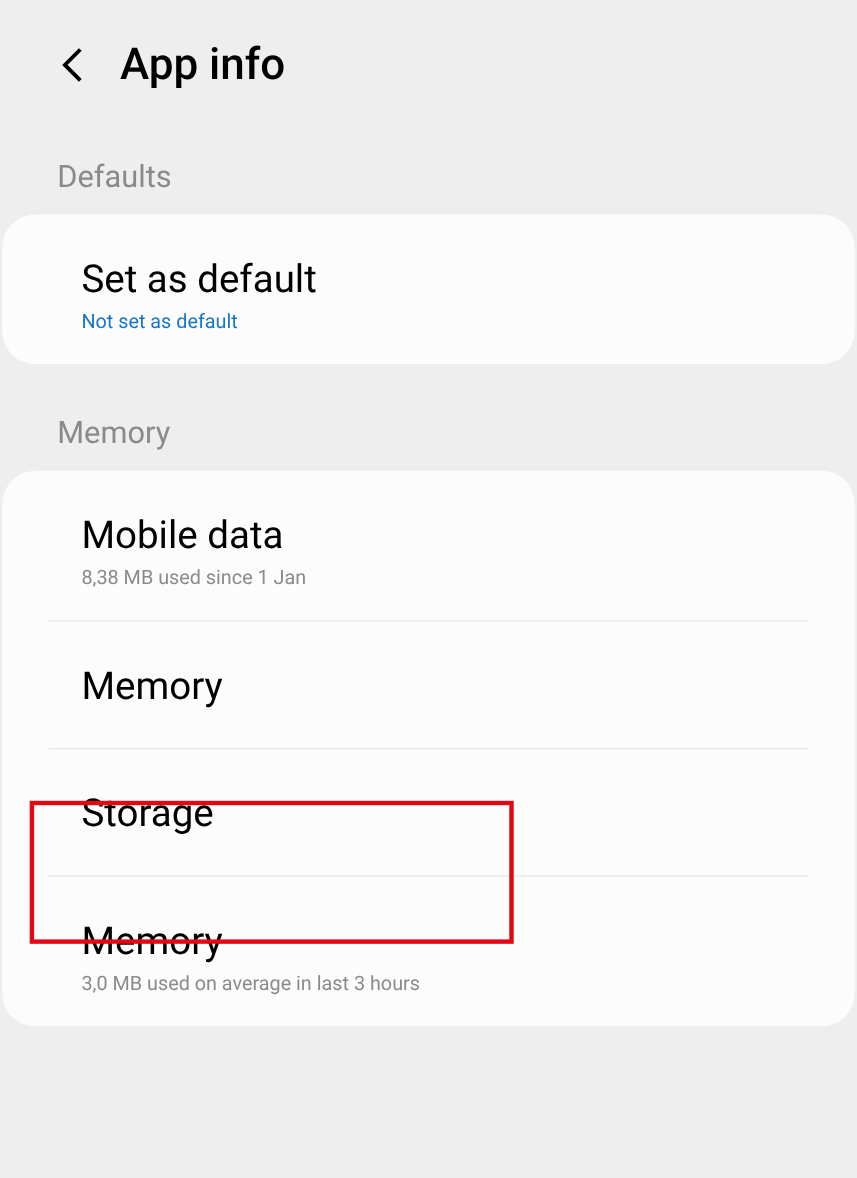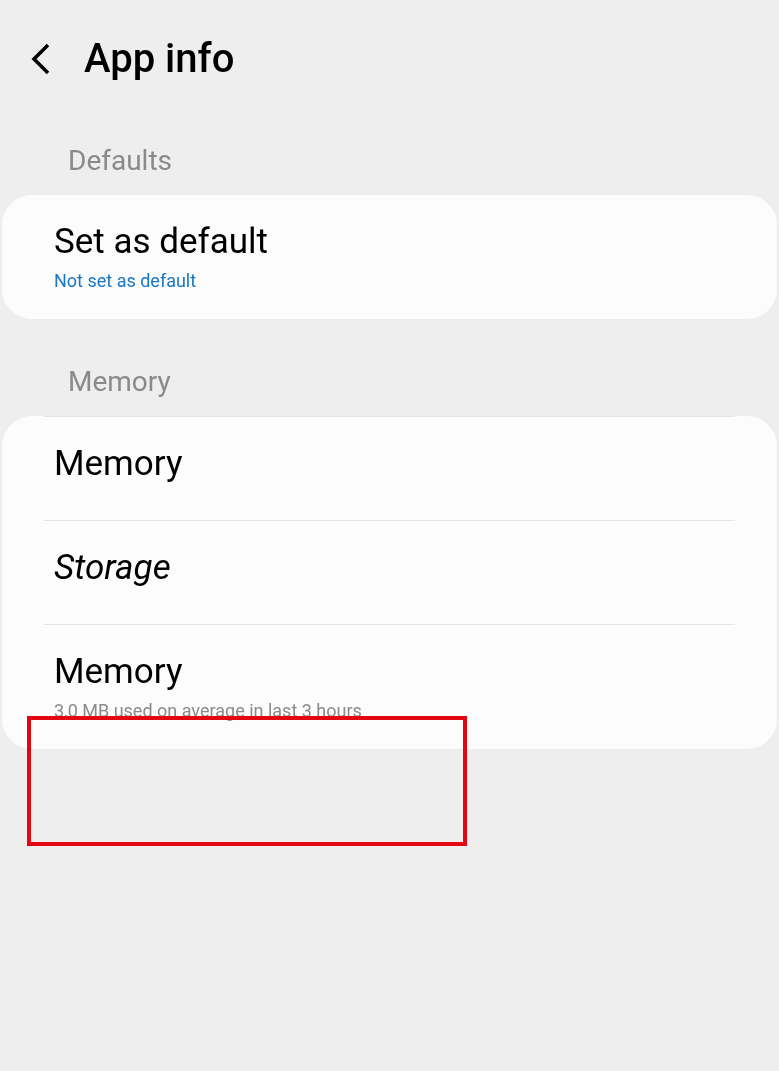--- a/index.html
+++ b/index.html
@@ -10,50 +10,51 @@
     }
     body {
       background-color: #eeeeee;
       width: 779px;
       height: 1071px;
       overflow: hidden;
     }
     .header {
       display: flex;
       align-items: center;
-      padding: 35px 40px 40px 30px;
+      padding: 35px 40px 40px 55px;
       gap: 30px;
     }
     .back-icon {
       width: 24px;
       height: 36px;
       cursor: pointer;
     }
     .back-icon svg {
       width: 100%;
       height: 100%;
     }
     .page-title {
       font-size: 40px;
       font-weight: 500;
       color: #000;
     }
     .section-header {
-      padding: 22px 68px 18px;
+      padding: 22px 52px 18px;
       font-size: 28px;
       color: #8a8a8a;
     }
     .card {
       background-color: #fcfcfc;
       border-radius: 30px;
       margin: 0 2px;
     }
     .card-item {
-      padding: 26px 52px 28px;
+      padding: 38px 52px 28px;
       cursor: pointer;
+      margin-left: 20px;
     }
     .card-item-title {
       font-size: 35px;
       color: #000;
       margin-bottom: 8px;
     }
     .card-item-subtitle {
       font-size: 18px;
       color: #8a8a8a;
     }
@@ -94,26 +95,30 @@
     <div class="card-item-title">Set as default</div>
     <div class="card-item-subtitle link">Not set as default</div>
   </div>
 </div>
 
 <div class="section-gap"></div>
 
 <div class="section-header">Memory</div>
 
 <div class="card" style="position:relative;">
+  <div class="card-item">
+    <div class="card-item-title">Mobile data</div>
+    <div class="card-item-subtitle">8,38 MB used since 1 Jan</div>
+  </div>
   <div class="divider"></div>
   <div class="card-item">
     <div class="card-item-title">Memory</div>
   </div>
   <div class="divider"></div>
-  <div class="card-item" style="position:relative;font-style:italic;">
+  <div class="card-item" style="position:relative;">
     <div class="card-item-title">Storage</div>
   </div>
   <div class="highlight-box" style="left:25px; top:300px; width:440px; height:130px;"></div>
   <div class="divider"></div>
   <div class="card-item">
     <div class="card-item-title">Memory</div>
     <div class="card-item-subtitle">3,0 MB used on average in last 3 hours</div>
   </div>
 </div>
 

